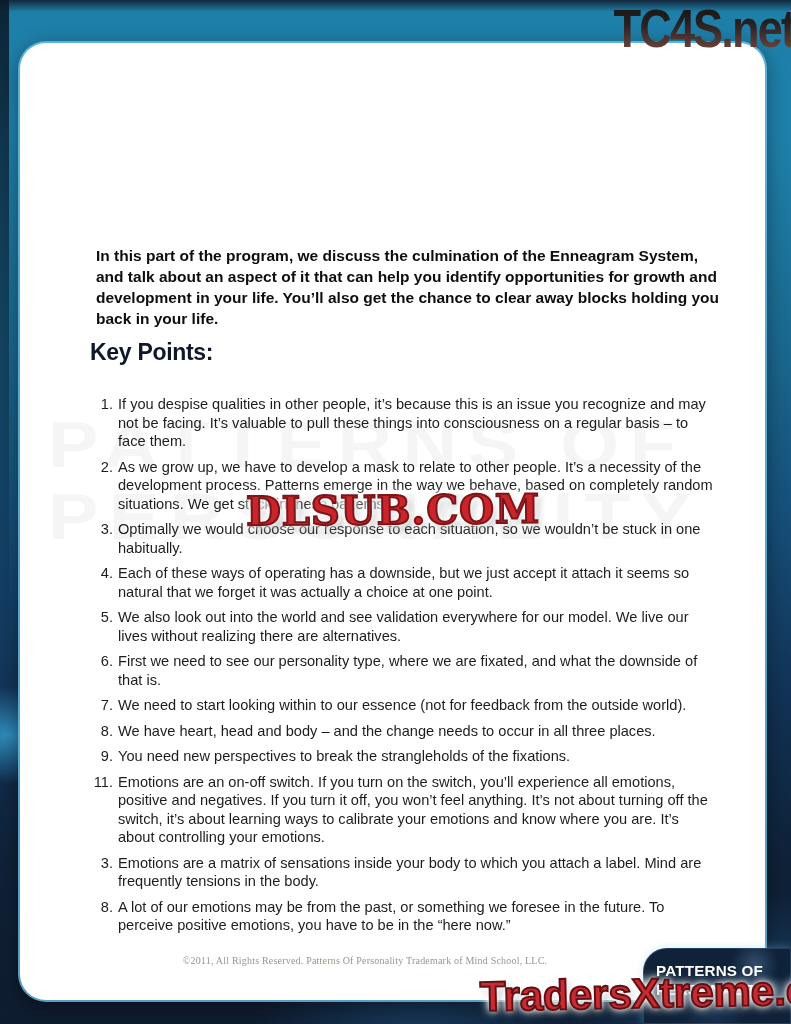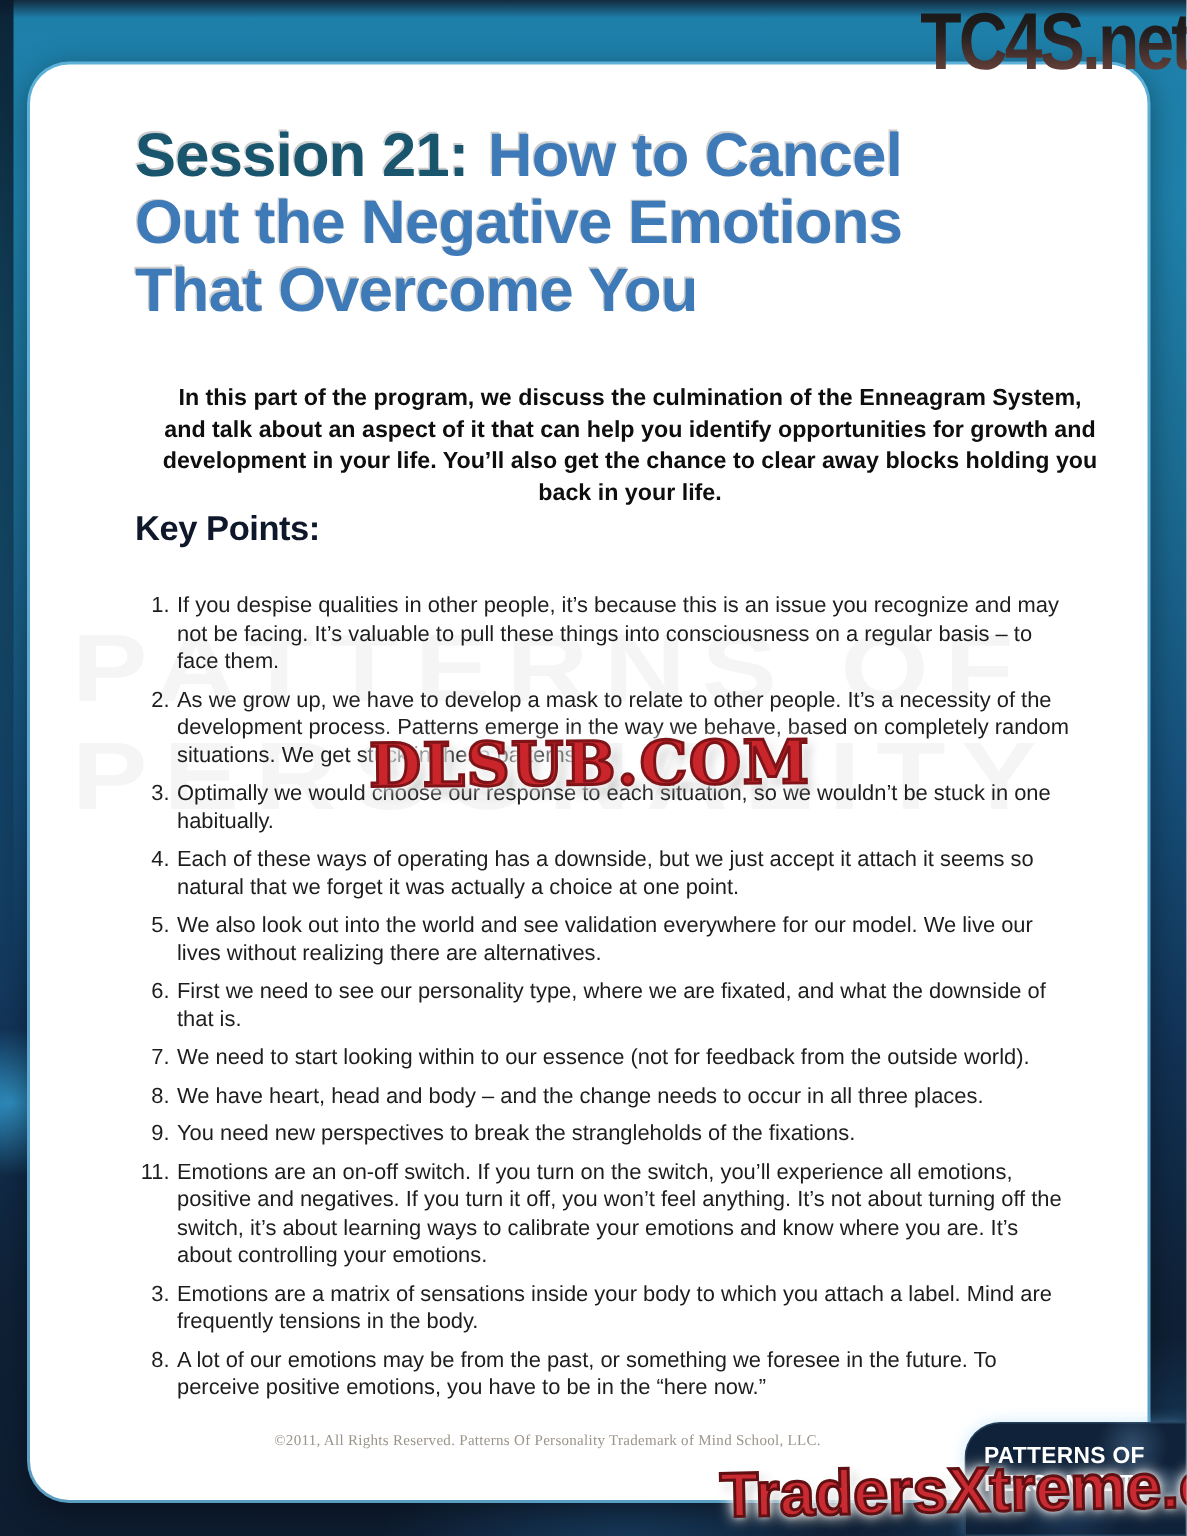--- a/index.html
+++ b/index.html
@@ -91,27 +91,22 @@
 </head>
 <body>
 
 <div class="page">
   <div class="ghost">
     <div>PATTERNS OF</div>
     <div>PERSONALITY</div>
   </div>
 
   <div class="content">
-    <h1 class="title" style="margin:0;">
-      <span class="hl">Session 21:</span><span class="gap"></span><span>How to Cancel</span><br>
-      <span>Out the Negative Emotions</span><br>
-      <span>That Overcome You</span>
-    </h1>
 
-    <p class="intro" style="margin:16px;text-align:center;">In this part of the program, we discuss the culmination of the Enneagram System, and talk about an aspect of it that can help you identify opportunities for growth and development in your life. You’ll also get the chance to clear away blocks holding you back in your life.</p>
+    <p class="intro" style="margin:6px;">In this part of the program, we discuss the culmination of the Enneagram System, and talk about an aspect of it that can help you identify opportunities for growth and development in your life. You’ll also get the chance to clear away blocks holding you back in your life.</p>
 
     <h2 class="keypoints-h" style="margin:0;">Key Points:</h2>
 
     <div class="kp-list">
 
         <div class="kp-item">
           <span class="kp-num">1.</span>
           <span class="kp-text">If you despise qualities in other people, it’s because this is an issue you recognize and may not be facing. It’s valuable to pull these things into consciousness on a regular basis – to face them.</span>
         </div>
 

